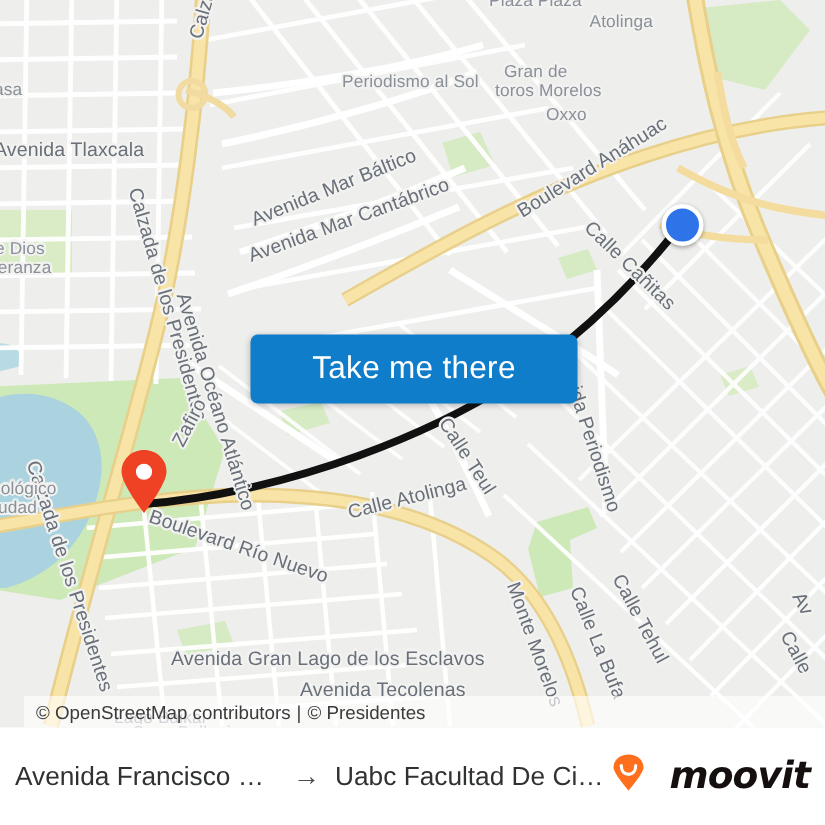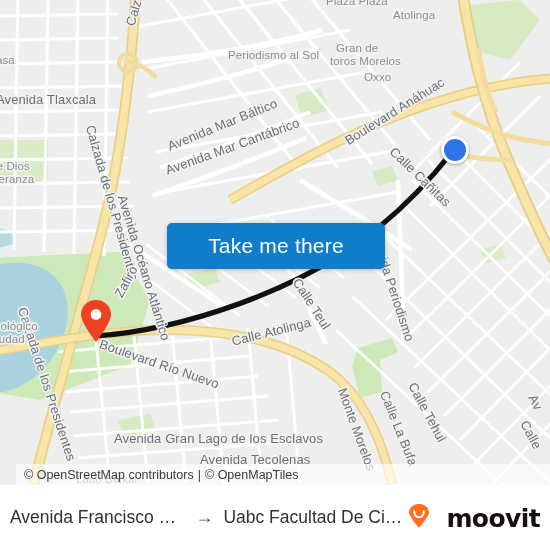--- a/index.html
+++ b/index.html
@@ -64,21 +64,21 @@
   }
   #route-endpoints{
     flex:1;display:flex;align-items:center;justify-content:center;
     gap:10px;overflow:hidden;min-width:0;
   }
   .endpoint{
     font-size:17.5px;color:#2f3133;white-space:nowrap;
     overflow:hidden;text-overflow:ellipsis;
   }
   #route-arrow-icon{font-size:18px;color:#4a4c4e;flex:0 0 auto;}
-  #moovit-logo{display:flex;align-items:flex-end;gap:14px;flex:0 0 auto;margin-left:4px;}
+  #moovit-logo{display:flex;align-items:flex-start;gap:14px;flex:0 0 auto;margin-left:4px;font-style:italic;}
   #moovit-wordmark{
     font-size:25px;font-weight:bold;color:#15100f;letter-spacing:-0.6px;
     font-family:"DejaVu Sans", sans-serif;
   }
 </style>
 </head>
 <body>
 
 <div id="app">
 
@@ -287,21 +287,21 @@
         <path d="M17,43 C17,43 2,24 2,15.5 C2,7.2 8.7,1 17,1 C25.3,1 32,7.2 32,15.5 C32,24 17,43 17,43 Z" fill="#ef4123"></path>
         <circle cx="17" cy="15.5" r="5.4" fill="#ffffff"></circle>
       </svg>
     </div>
 
     <button id="take-me-there">Take me there</button>
 
     <div id="attribution">
       <span>© OpenStreetMap contributors</span>
       <span class="sep">|</span>
-      <span>© OpenMapTiles</span>
+      <span>© Presidentes</span>
     </div>
 
   </div>
 
   <div id="bottom-bar">
     <div id="route-endpoints">
       <span class="endpoint">Avenida Francisco Sara…</span>
       <span id="route-arrow-icon">→</span>
       <span class="endpoint">Uabc Facultad De Cienc…</span>
     </div>

